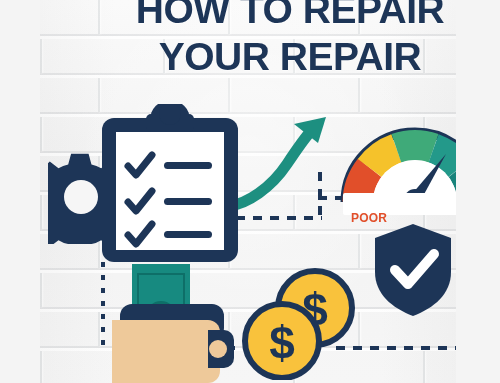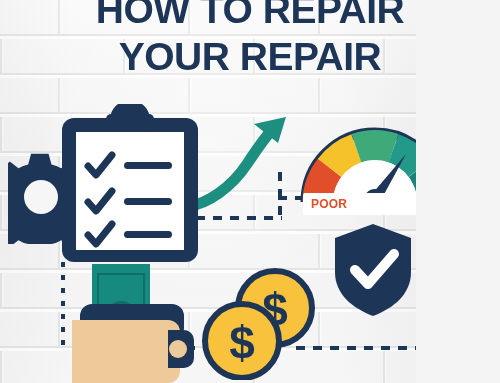--- a/index.html
+++ b/index.html
@@ -12,20 +12,21 @@
     overflow: hidden;
     font-family: "Liberation Sans", sans-serif;
     background: #f4f4f4;
   }
   #poster {
     position: relative;
     width: 416px;
     height: 383px;
     overflow: hidden;
     background: #f7f7f7;
+    margin-left: 40px;
   }
 
   
   #wall {
     position: absolute;
     inset: 0;
     background-color: #f6f6f6;
     background-image:
       
       repeating-linear-gradient(
@@ -102,21 +103,21 @@
     position: absolute;
     left: 303px;
     top: 193px;
     width: 146px;
     height: 22px;
     background: #ffffff;
     border-radius: 2px;
   }
   .gauge-lbl {
     position: absolute;
-    top: 197px;
+    top: 211px;
     font-weight: 800;
     font-size: 12px;
     letter-spacing: 0.2px;
   }
   #lbl-poor { left: 311px; color: #e14f2a; }
   #lbl-exc  { left: 383px; color: #1d3557; }
 </style>
 </head>
 <body>
 

